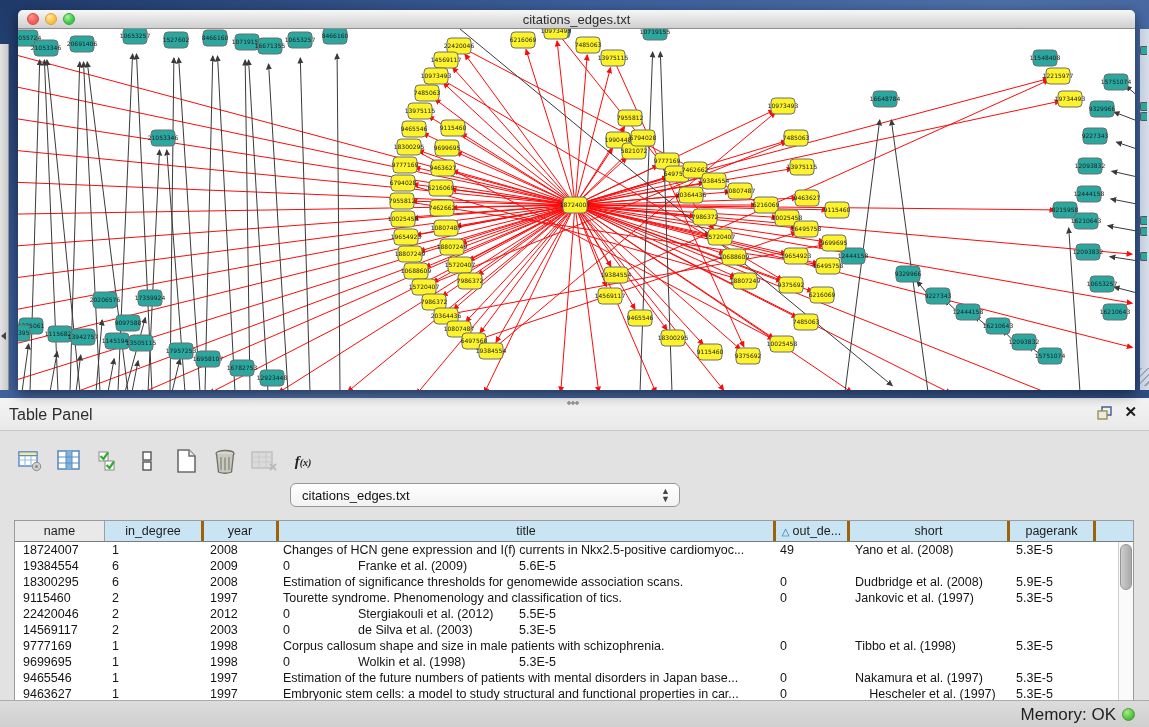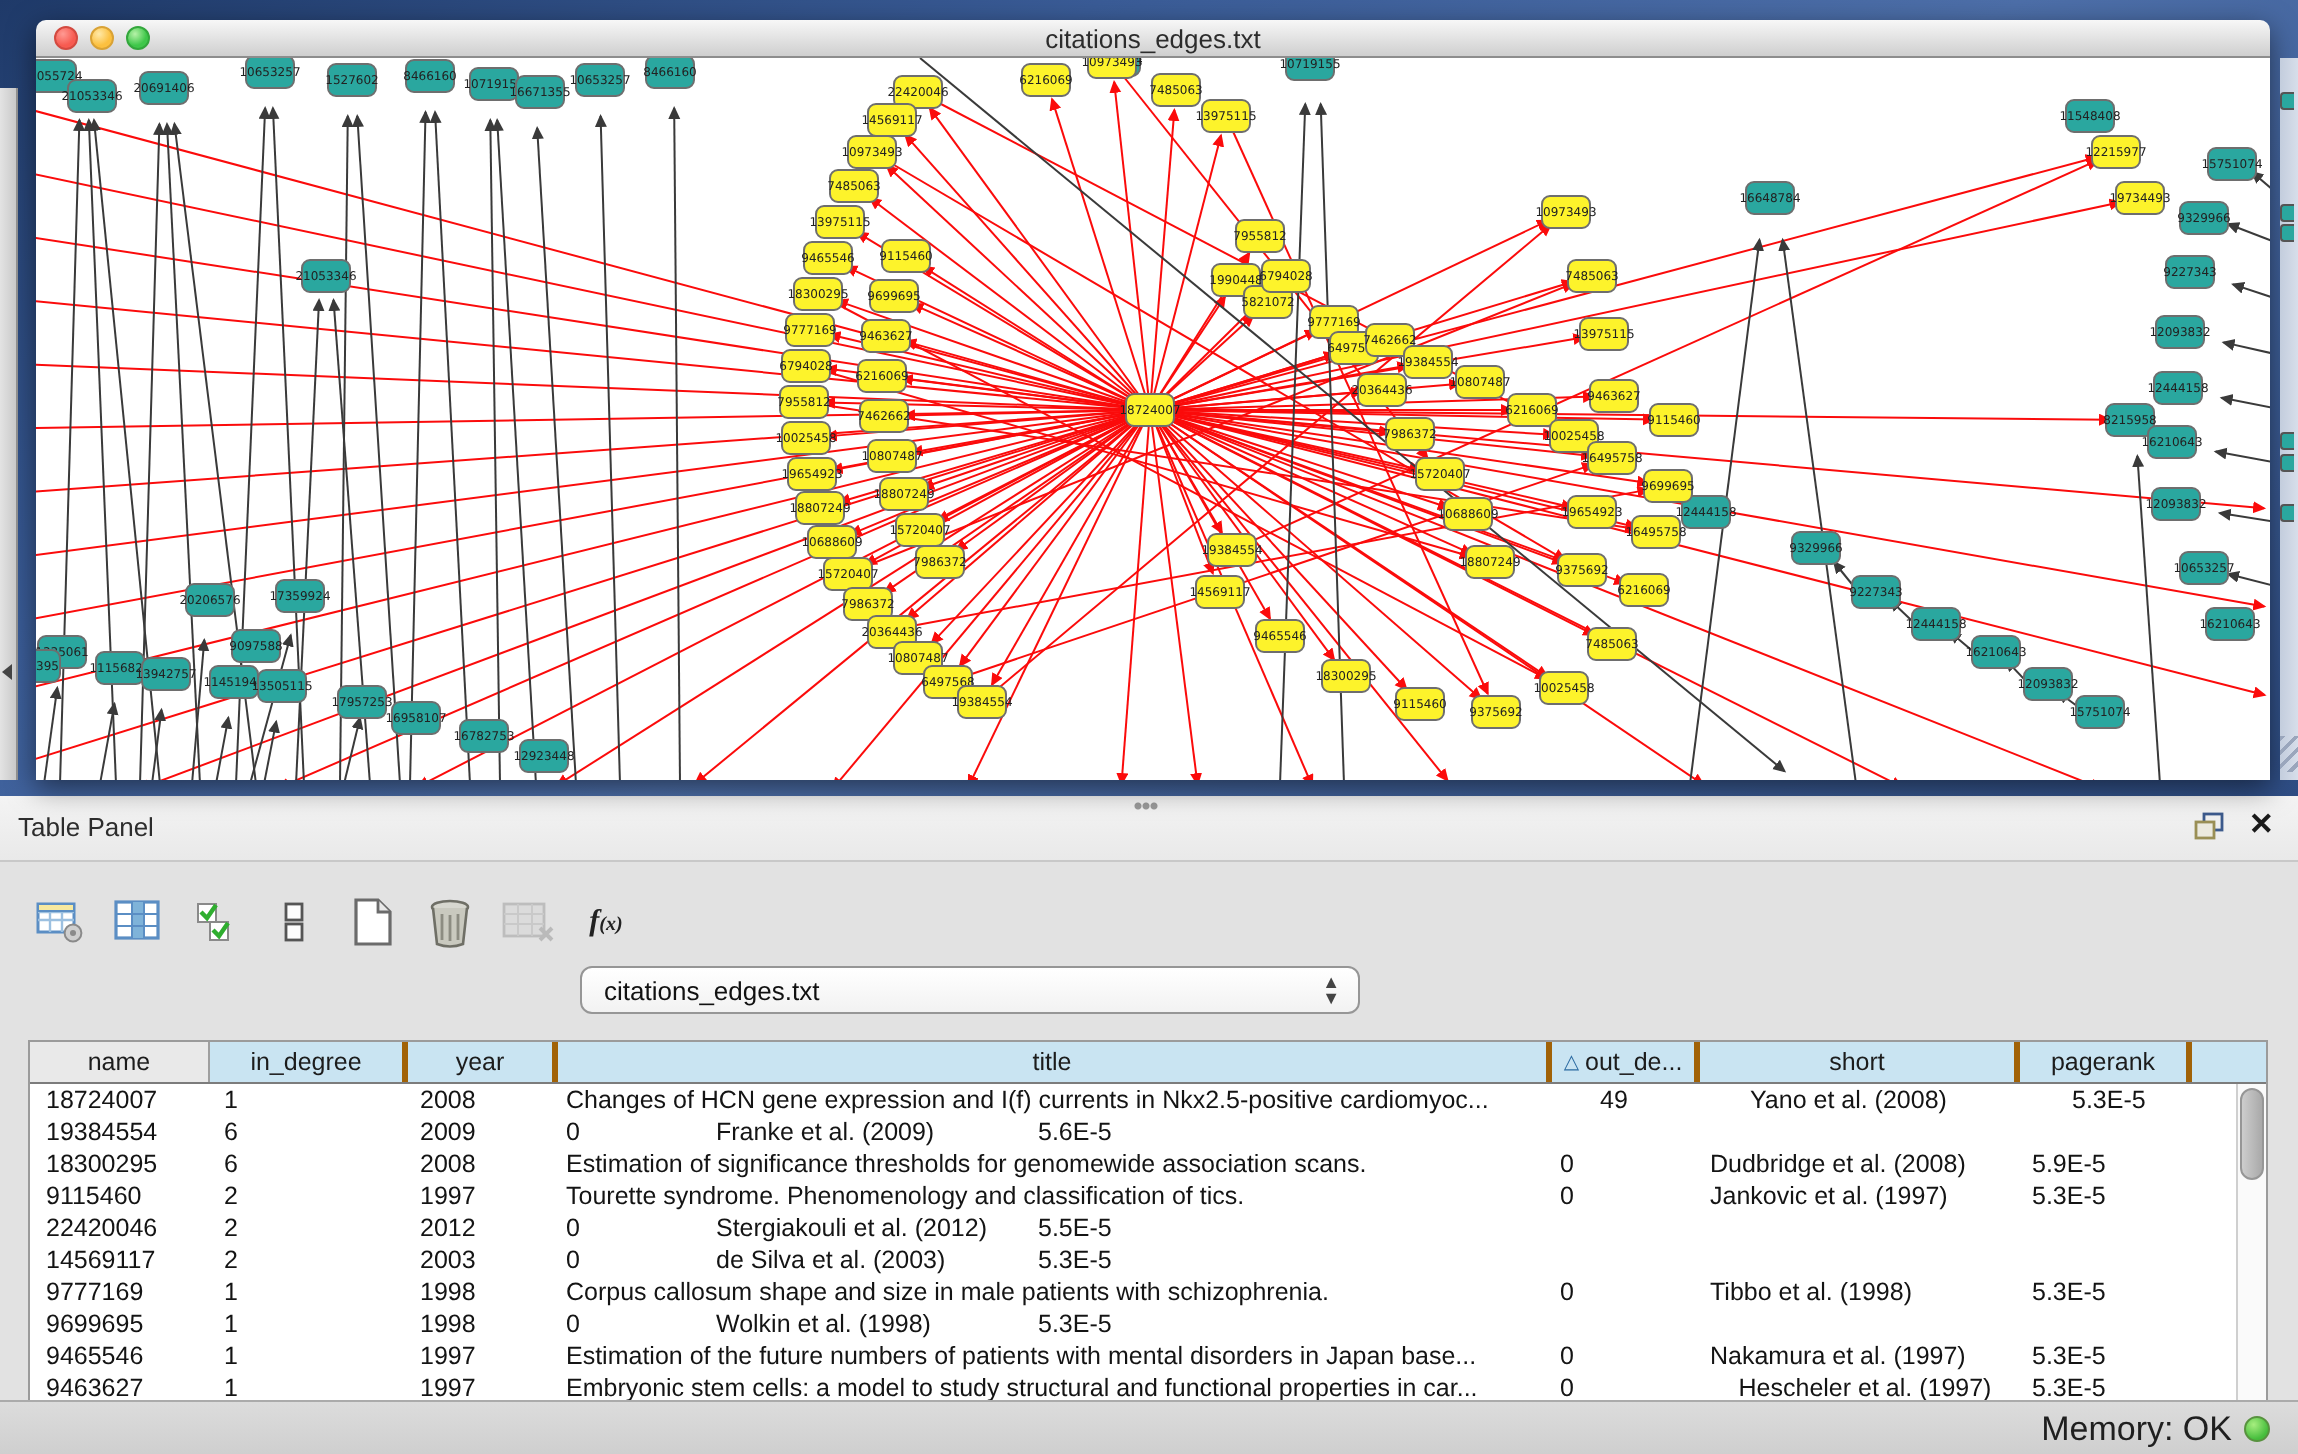--- a/index.html
+++ b/index.html
@@ -27,21 +27,21 @@
 
   .right-sliver { position:absolute; left:1140px; top:29px; width:9px; height:361px;
                   background:linear-gradient(90deg,#c3cddd,#d7deea); z-index:4; }
   .right-sliver .frag { position:absolute; left:0; width:7px; height:9px; background:#2aa79f; border:1px solid #555; border-right:none; border-radius:2px 0 0 2px; }
   .right-sliver .grip { position:absolute; left:0; bottom:4px; width:9px; height:18px;
                         background:repeating-linear-gradient(135deg,#9aa6bc 0 2px,transparent 2px 5px); }
 
   
   .table-panel { position:absolute; left:0; top:398px; width:1149px; height:302px; background:#e2e2e2; }
   .tp-header { position:relative; height:32px; background:linear-gradient(#f4f4f4,#e9e9e9); }
-  .tp-title { position:absolute; left:9px; top:8px; font-size:13px; color:#2d2d2d; }
+  .tp-title { position:absolute; left:9px; top:8px; font-size:16px; color:#2d2d2d; }
   .tp-knob { position:absolute; left:566px; top:2px; width:14px; height:6px;
              background:radial-gradient(circle 1.5px at 3px 3px,#9a9a9a 1.5px,transparent 2px),
                         radial-gradient(circle 1.5px at 7px 3px,#9a9a9a 1.5px,transparent 2px),
                         radial-gradient(circle 1.5px at 11px 3px,#9a9a9a 1.5px,transparent 2px); }
   .tp-float { position:absolute; right:36px; top:8px; width:16px; height:15px; cursor:pointer; }
   .tp-close { position:absolute; right:12px; top:5px; font-size:15px; font-weight:bold; color:#1a1a1a; cursor:pointer; }
   .tp-body { position:absolute; left:0; top:32px; right:0; bottom:0; border-top:1px solid #c8c8c8; }
 
   .toolbar { position:absolute; left:16px; top:14px; height:32px; display:flex; align-items:center; gap:11px; }
   .tool-btn { width:28px; height:28px; display:flex; align-items:center; justify-content:center; cursor:pointer; }
@@ -848,21 +848,21 @@
             <span>pagerank</span>
           </div>
           <div class="gh-fill"></div>
         </div>
       <div class="grid-body" id="grid-body">
           <div class="grid-row">
             <div class="gr-cell" style="width: 90px; padding-left: 8px;">18724007</div>
             <div class="gr-cell" style="width: 99px; padding-left: 7px;">1</div>
             <div class="gr-cell" style="width: 75px; padding-left: 6px;">2008</div>
             <div class="gr-cell" style="width: 497px; padding-left: 4px;">Changes of HCN gene expression and I(f) currents in Nkx2.5-positive cardiomyoc...</div>
-            <div class="gr-cell" style="width: 74px; padding-left: 4px; margin-left: 20px;">49</div>
+            <div class="gr-cell" style="width: 74px; padding-left: 4px;">49</div>
             <div class="gr-cell" style="width: 160px; padding-left: 5px;">Yano et al. (2008)</div>
             <div class="gr-cell" style="width: 86px; padding-left: 6px;">5.3E-5</div>
           </div>
           <div class="grid-row">
             <div class="gr-cell" style="width: 90px; padding-left: 8px;">19384554</div>
             <div class="gr-cell" style="width: 99px; padding-left: 7px;">6</div>
             <div class="gr-cell" style="width: 75px; padding-left: 6px;">2009</div>
             <div class="gr-cell" style="width: 74px; padding-left: 4px;">0</div>
             <div class="gr-cell" style="width: 160px; padding-left: 5px;">Franke et al. (2009)</div>
             <div class="gr-cell" style="width: 86px; padding-left: 6px;">5.6E-5</div>

